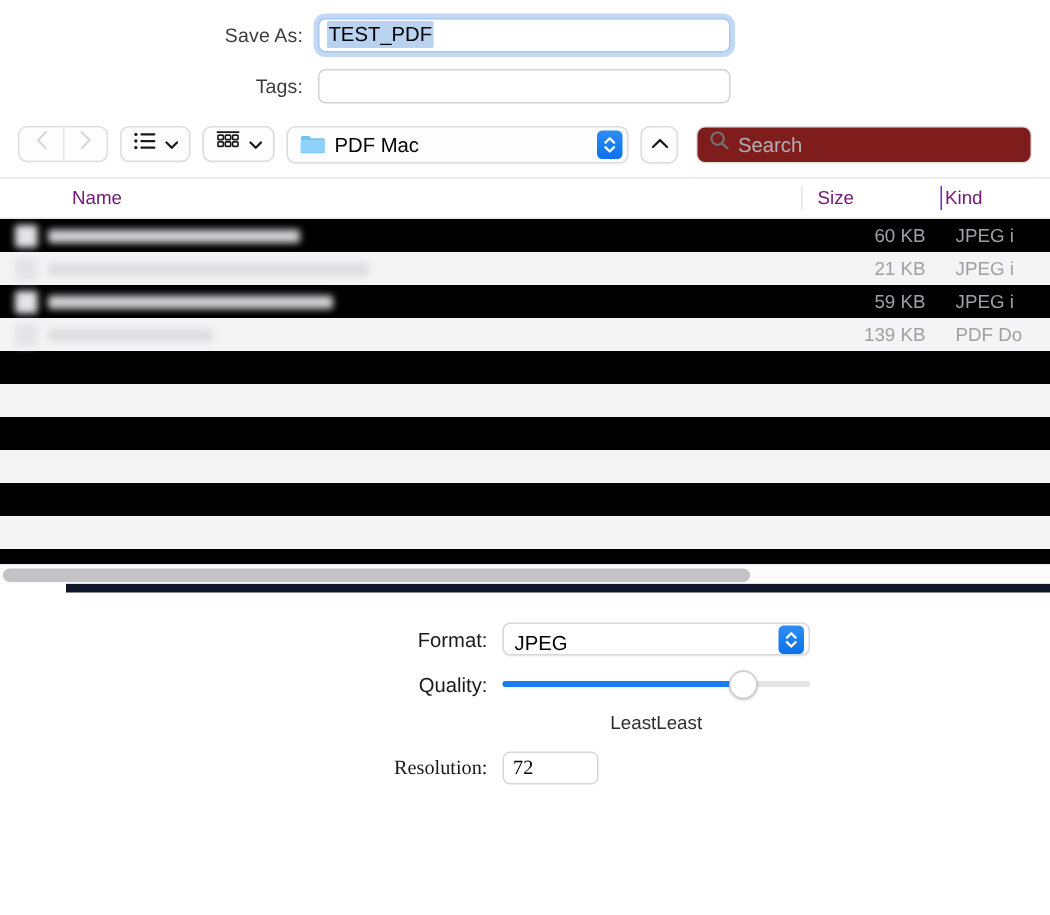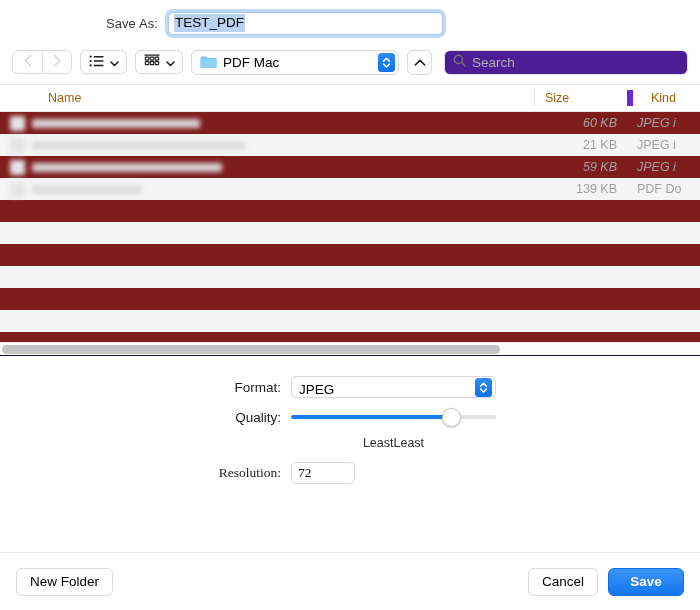--- a/index.html
+++ b/index.html
@@ -32,21 +32,21 @@
     padding: 6px 0 0 0;
   }
 
   .form-row {
     display: flex;
     align-items: center;
     height: 34px;
   }
 
   .form-label {
-    width: 168px;
+    width: 212px;
     text-align: right;
     padding-right: 10px;
     font-size: 13px;
     color: #3c3c3c;
     letter-spacing: 0.1px;
   }
 
   .text-field {
     width: 275px;
     height: 23px;
@@ -119,21 +119,21 @@
     border-radius: 6px;
     background: #fdfdfd;
     box-shadow: 0 0.5px 0.5px rgba(0,0,0,0.04);
   }
 
   .path-popup {
     position: relative;
     display: flex;
     align-items: center;
     height: 25px;
-    width: 208px;
+    width: 228px;
     border: 1px solid #dcdce0;
     border-radius: 6px;
     background: #fdfdfd;
     padding: 0 3px 0 8px;
     box-shadow: 0 0.5px 0.5px rgba(0,0,0,0.04);
   }
 
   .folder-icon { margin-right: 6px; display: flex; }
 
   .path-label {
@@ -165,21 +165,21 @@
     align-items: center;
     justify-content: center;
     box-shadow: 0 0.5px 0.5px rgba(0,0,0,0.04);
   }
 
   .search-field {
     flex: 1;
     height: 25px;
     border: 1px solid #e2e2e6;
     border-radius: 6px;
-    background: #4c1d95;
+    background: #7f1d1d;
     display: flex;
     align-items: center;
     padding: 0 8px;
     gap: 6px;
     margin-left: 4px;
   }
 
   .search-placeholder {
     font-size: 13.5px;
     color: #b0b0b4;
@@ -195,52 +195,52 @@
     overflow: hidden;
   }
 
   .col-header {
     display: flex;
     height: 27px;
     align-items: center;
     background: #ffffff;
     border-bottom: 1px solid #e8e8ea;
     font-size: 12.5px;
-    color: #a16207;
+    color: #701a75;
   }
 
   .col-name { width: 534px; padding-left: 48px; }
   .col-size {
     width: 93px;
     padding-left: 10px;
     border-left: 1px solid #e4e4e7;
     height: 16px;
     display: flex;
     align-items: center;
   }
   .col-kind {
     flex: 1;
-    padding-left: 18px;
-    border-left: 6px solid #6d28d9;
+    padding-left: 2px;
+    border-left: 1px solid #6d28d9;
     height: 16px;
     display: flex;
     align-items: center;
   }
 
   .rows { position: relative; }
 
   .row {
     display: flex;
     align-items: center;
     height: 22px;
     font-size: 12.5px;
     color: #a0a0a4;
   }
 
-  .row.odd { background: #7f1d1d; font-style: italic; }
+  .row.odd { background: #000000; }
   .row.even { background: #f4f4f5; }
 
   .cell-name {
     width: 534px;
     padding-left: 10px;
     display: flex;
     align-items: center;
     gap: 7px;
   }
 
@@ -293,22 +293,23 @@
     width: 498px;
     height: 9px;
     border-radius: 4.5px;
     background: #c3c3c5;
   }
 
   
   .options {
     flex: 1;
     background: #ffffff;
-    border-top: 1px solid #0f172a;
+    border-top: 6px solid #0f172a;
     padding-top: 16px;
+    margin-left: 44px;
   }
 
   .opt-row {
     display: flex;
     align-items: center;
     height: 30px;
   }
 
   .opt-label {
     width: 291px;
@@ -444,20 +445,26 @@
 
   <div class="top-form">
 
     <div class="form-row">
       <div class="form-label">Save As:</div>
       <div class="text-field focused">
         <span class="sel-text">TEST_PDF</span>
       </div>
     </div>
 
+    <div class="form-row">
+      <div class="form-label">Tags:</div>
+      <div class="text-field">
+        <span></span>
+      </div>
+    </div>
 
   </div>
 
   <div class="toolbar">
 
     <div class="seg-group">
       <div class="seg-btn disabled">
         <span>
           <svg width="8" height="13" viewBox="0 0 8 13">
               <path d="M6.6 1.2 1.3 6.5l5.3 5.3" fill="none" stroke="#8a8a8e" stroke-width="1.5" stroke-linecap="round" stroke-linejoin="round"></path>
@@ -669,22 +676,14 @@
 
     <div class="opt-row" style="margin-top:4px;font-family:Liberation Serif, serif;">
       <div class="opt-label">Resolution:</div>
       <div class="res-input">
         <span>72</span>
       </div>
     </div>
 
   </div>
 
-  <div class="footer">
-    <div class="btn">New Folder</div>
-    <div class="spacer"></div>
-    <div class="footer-right">
-      <div class="btn">Cancel</div>
-      <div class="btn btn-primary">Save</div>
-    </div>
-  </div>
 
 </div>
 
 </body></html>

